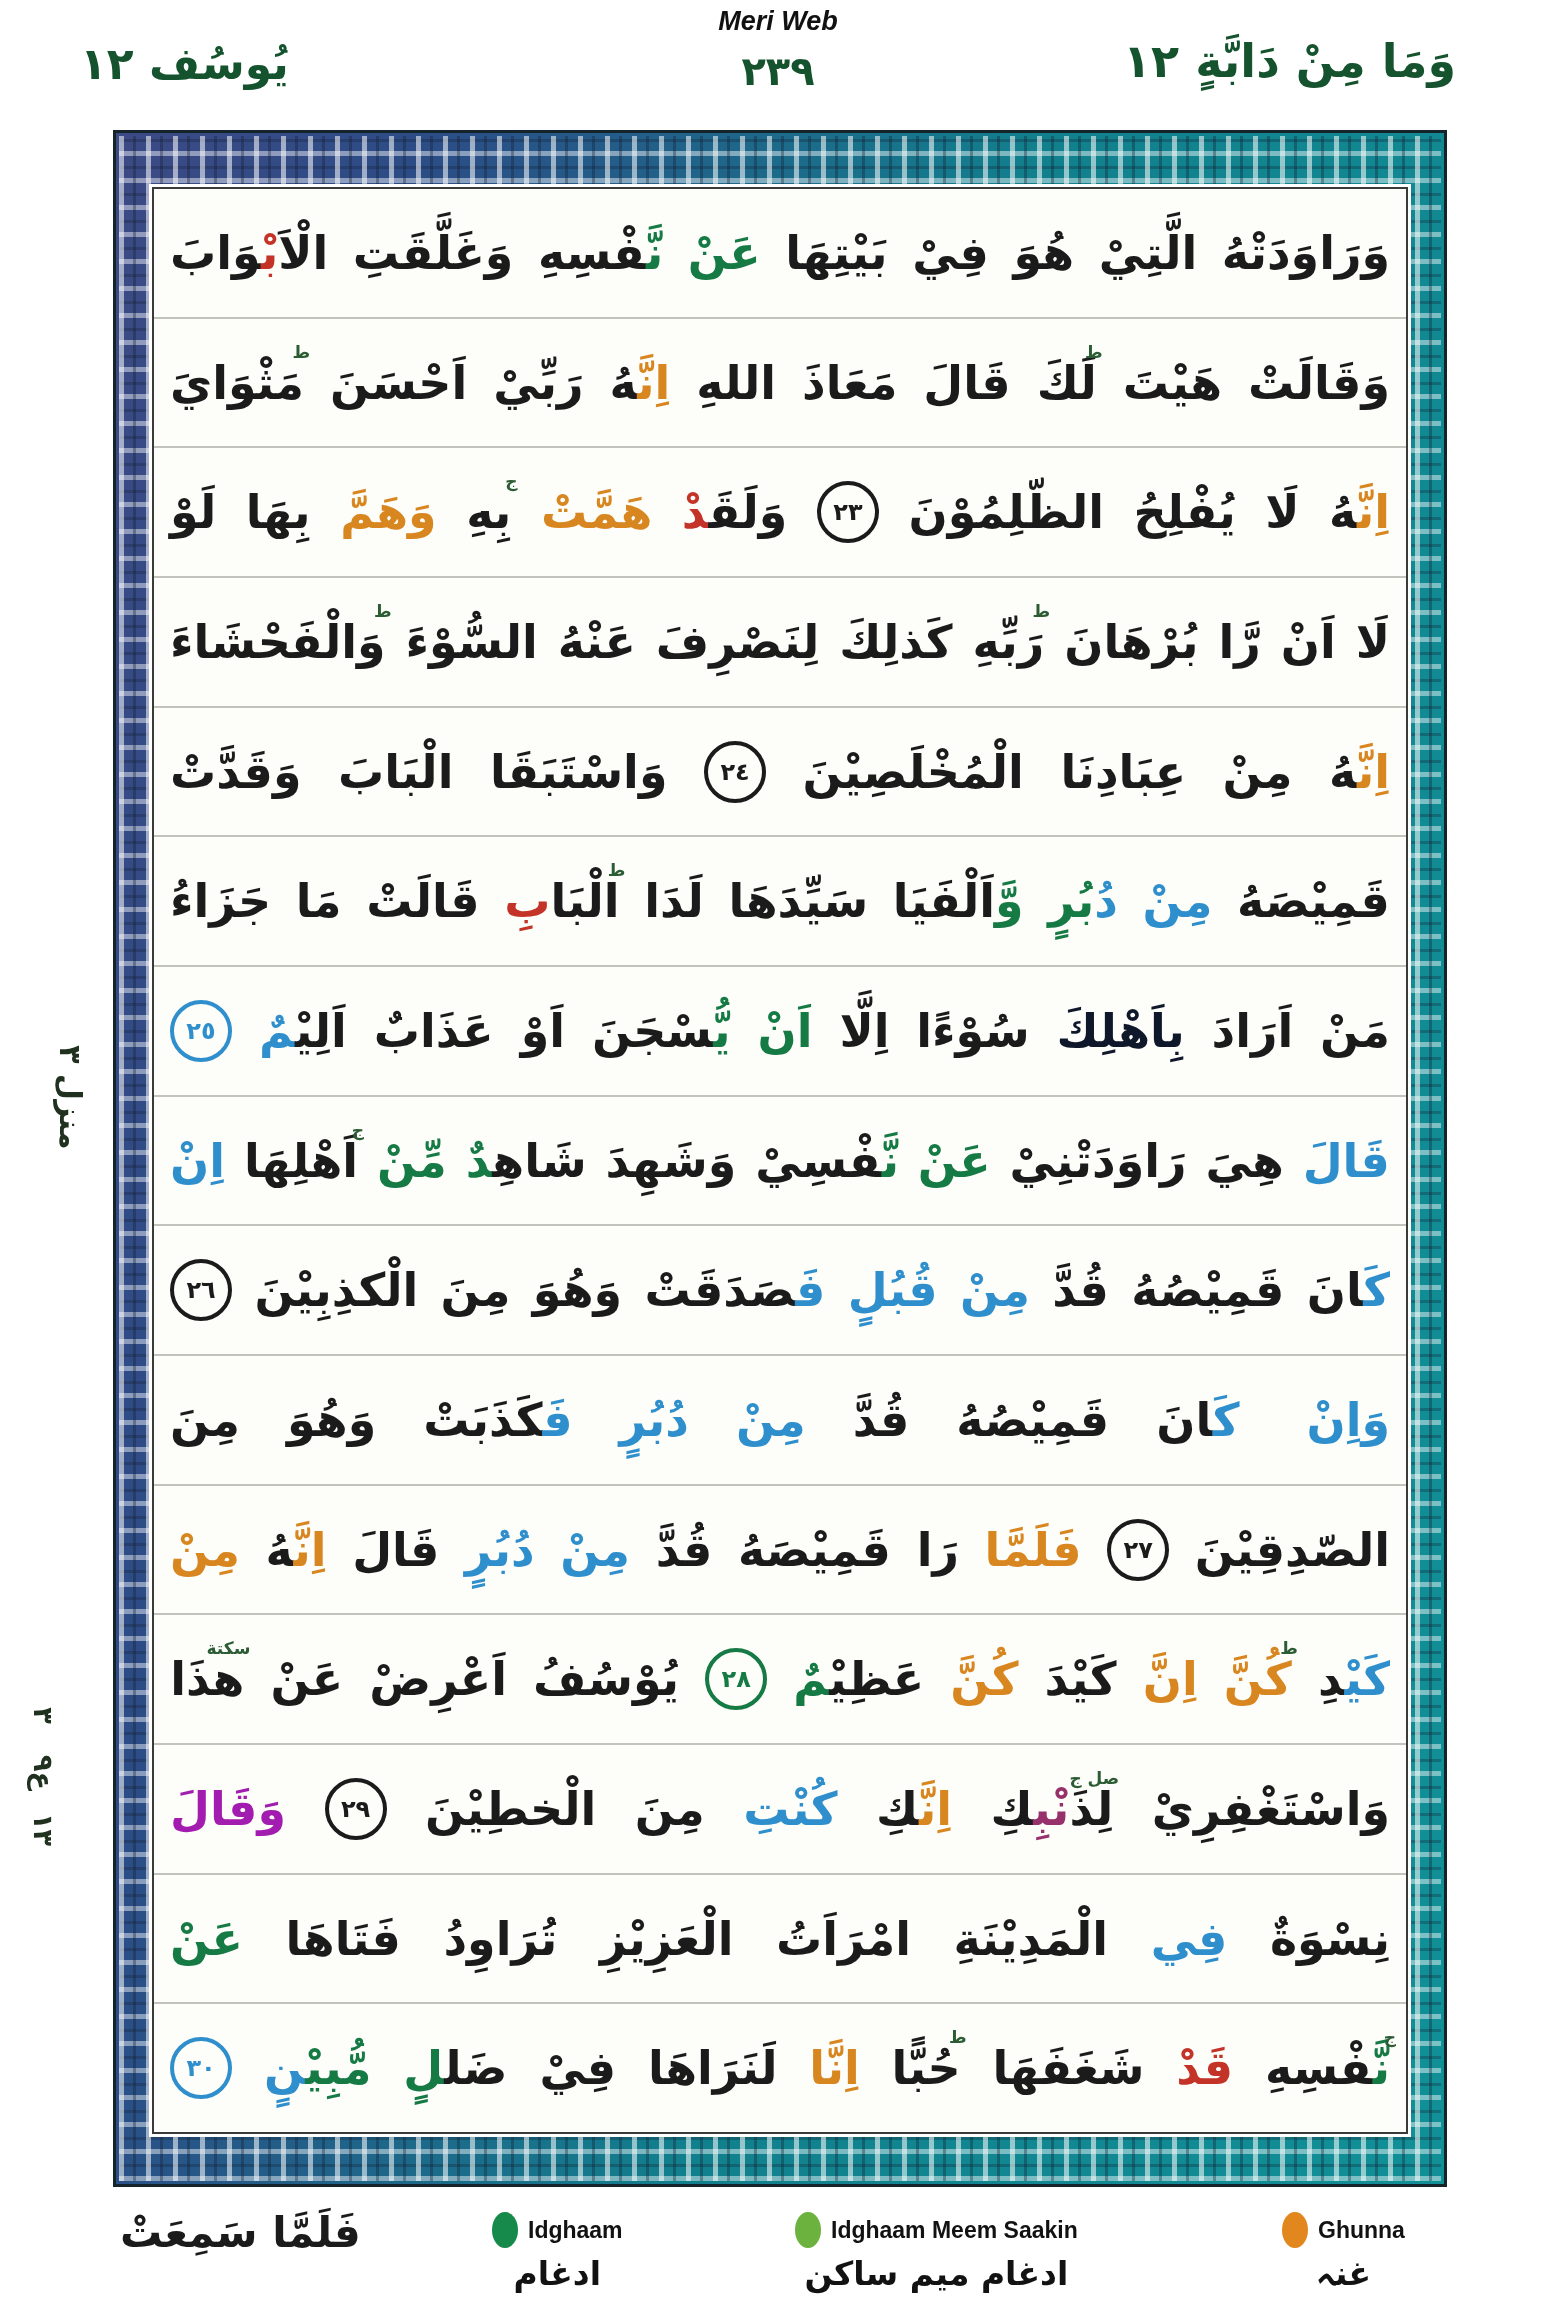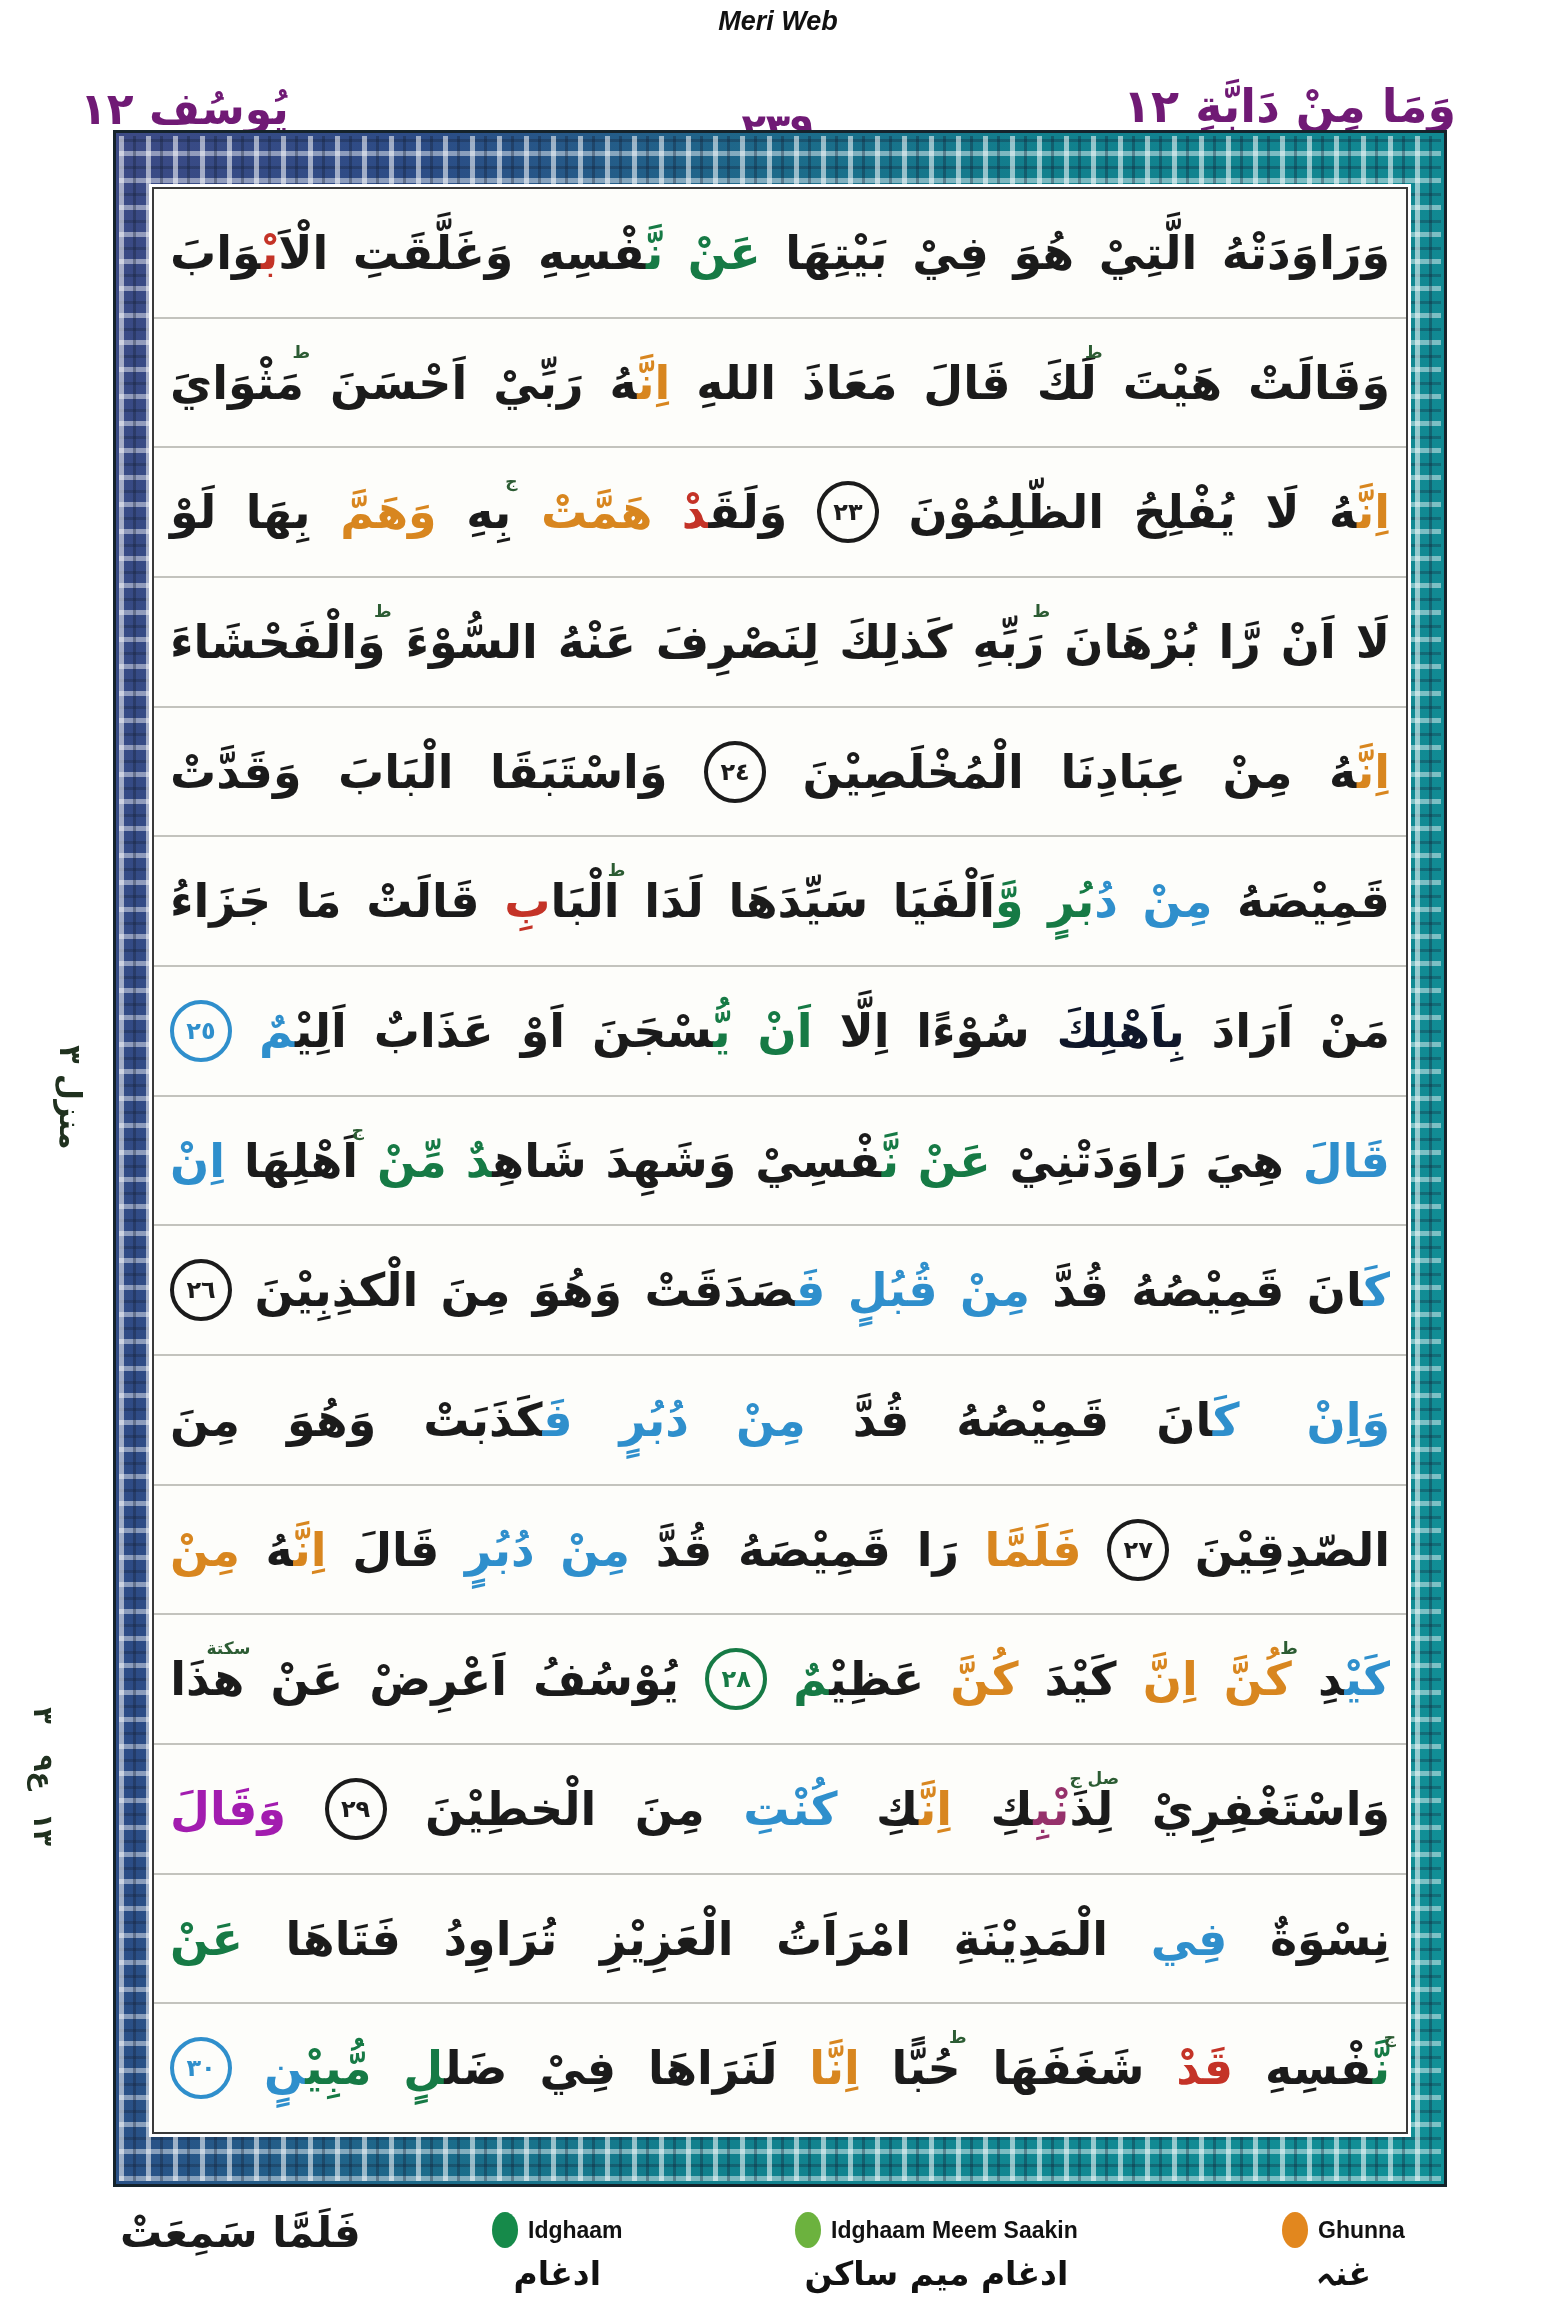--- a/index.html
+++ b/index.html
@@ -3,23 +3,23 @@
 <meta charset="utf-8">
 <style>
   html,body{margin:0;padding:0;background:#ffffff;}
   body{width:1556px;height:2303px;position:relative;font-family:"DejaVu Sans",sans-serif;overflow:hidden;}
   .abs{position:absolute;}
 
   
   #watermark{top:6px;left:0;width:100%;text-align:center;
     font-family:"Liberation Sans",sans-serif;font-weight:bold;font-style:italic;
     font-size:27px;color:#111;}
-  .hdr-ar{font-weight:bold;color:#701a75;white-space:nowrap;margin-top:45px;}
+  .hdr-ar{font-weight:bold;color:#14532d;white-space:nowrap;}
   #hdr-surah{top:38px;left:80px;font-size:44px;}
-  #hdr-page{top:60px;left:0;width:100%;text-align:center;font-size:40px;}
+  #hdr-page{top:48px;left:0;width:100%;text-align:center;font-size:40px;}
   #hdr-juz{top:34px;right:100px;font-size:46px;}
 
   
   #frame{left:113px;top:130px;width:1334px;height:2057px;box-sizing:border-box;
     background:linear-gradient(100deg,#3c4a85 0%,#2c4c86 18%,#11808d 55%,#119097 100%);
     border:3px solid #15232b;}
   #frame .ropes{position:absolute;inset:3px;
     background:
       repeating-linear-gradient(90deg, rgba(255,255,255,.55) 0 5px, rgba(255,255,255,0) 5px 14px, rgba(20,30,50,.35) 14px 17px, rgba(255,255,255,0) 17px 27px),
       repeating-linear-gradient(0deg, rgba(255,255,255,.45) 0 5px, rgba(255,255,255,0) 5px 14px, rgba(20,30,50,.3) 14px 17px, rgba(255,255,255,0) 17px 27px);}

